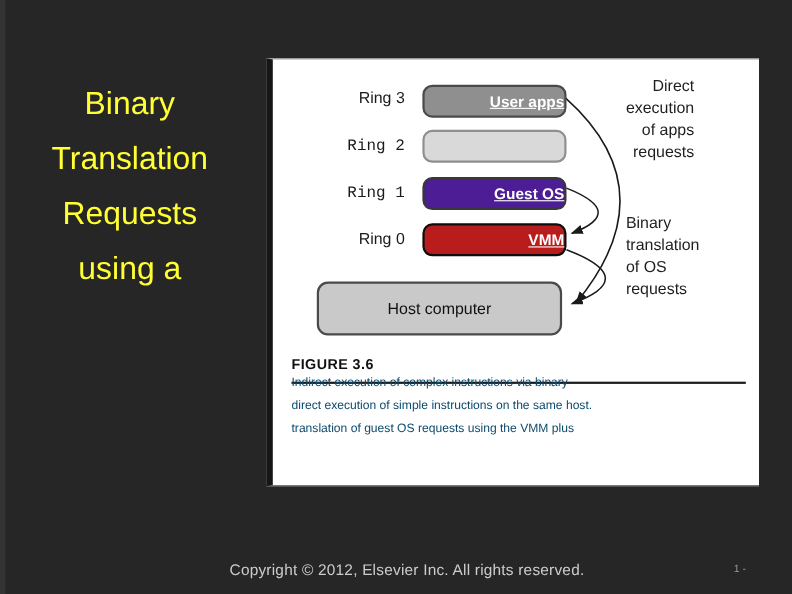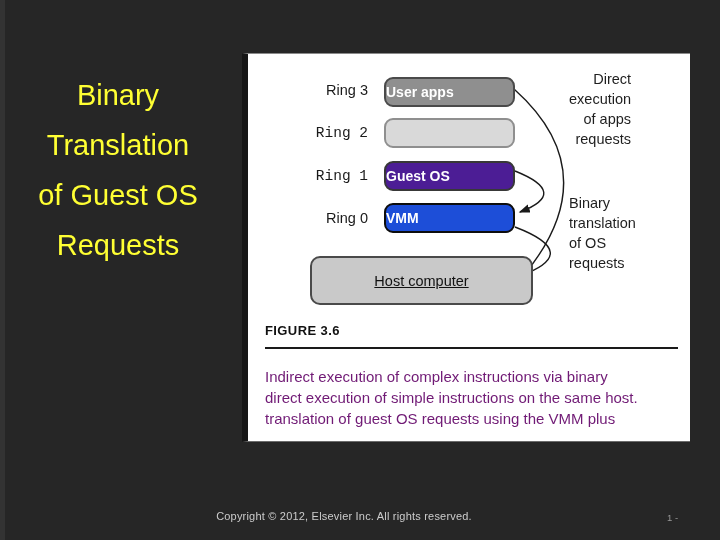--- a/index.html
+++ b/index.html
@@ -28,70 +28,70 @@
   .arrows{position:absolute;left:0;top:0;width:442px;height:388px;}
 
   .ring-label{
     position:absolute;left:30px;width:90px;text-align:right;
     font-size:14.5px;color:#1a1a1a;white-space:nowrap;
   }
   .rl0{top:28px;} .rl1{top:71px;font-family:Liberation Mono, monospace;} .rl2{top:114px;font-family:Liberation Mono, monospace;} .rl3{top:156px;}
 
   .ring-box{
     position:absolute;left:136px;width:131px;height:30px;box-sizing:border-box;
-    border-radius:9px;text-align:left;line-height:26px;
-    font-size:14px;font-weight:700;white-space:nowrap;
+    border-radius:9px;text-align:right;line-height:26px;
+    font-size:14px;font-weight:700;white-space:nowrap;text-decoration:underline;
   }
   .rb0{top:23px;background:#8F8F8F;border:2px solid #4a4a4a;color:#ffffff;}
   .rb1{top:64px;background:#D9D9D9;border:2px solid #8f8f8f;color:#1a1a1a;}
   .rb2{top:107px;background:#4c1d95;border:2px solid #383838;color:#ffffff;}
-  .rb3{top:149px;background:#1d4ed8;border:2px solid #0d0d0d;color:#ffffff;}
+  .rb3{top:149px;background:#b91c1c;border:2px solid #0d0d0d;color:#ffffff;}
 
   .host-box{
-    position:absolute;left:62px;top:202px;width:223px;height:49px;box-sizing:border-box;
+    position:absolute;left:40px;top:202px;width:223px;height:49px;box-sizing:border-box;
     background:#C9C9C9;border:2px solid #4a4a4a;border-radius:10px;
     display:flex;flex-direction:row;justify-content:center;align-items:center;
-    font-size:14.5px;color:#111111;line-height:18px;text-decoration:underline;
+    font-size:14.5px;color:#111111;line-height:18px;
   }
 
   .annotation{
     position:absolute;left:321px;font-size:14.5px;line-height:20px;color:#1f1f1f;
     white-space:nowrap;
   }
   .ann-direct{top:15px;text-align:right;} .ann-binary{top:139px;}
 
   .figure-label{
     position:absolute;left:17px;top:269px;
     font-size:13px;font-weight:700;color:#111111;letter-spacing:.4px;white-space:nowrap;
   }
   .figure-rule{position:absolute;left:17px;top:293px;width:413px;height:2px;background:#1a1a1a;}
   .figure-caption{
-    position:absolute;left:17px;top:312px;width:420px;
-    font-size:15px;line-height:21px;color:#701a75;
+    position:absolute;left:17px;top:284px;width:420px;
+    font-size:11px;line-height:21px;color:#0c4a6e;
   }
   .figure-caption div{white-space:nowrap;}
 
   .copyright{
     position:absolute;left:0;top:510px;width:688px;text-align:center;
-    font-size:11px;color:#cccccc;letter-spacing:.2px;
+    font-size:14px;color:#cccccc;letter-spacing:.2px;padding-left:26px;
   }
   .page-num{
     position:absolute;left:667px;top:512px;font-size:9.5px;color:#999999;white-space:nowrap;
   }
 </style>
 </head>
 <body>
 
 <div class="left-edge"></div>
 
 <div class="slide-title">
   <div class="t-line">Binary</div>
   <div class="t-line">Translation</div>
-  <div class="t-line">of Guest OS</div>
   <div class="t-line">Requests</div>
+  <div class="t-line">using a</div>
 </div>
 
 <div class="panel">
 
   <svg class="arrows" viewBox="0 0 442 388" xmlns="http://www.w3.org/2000/svg">
     <defs>
       <marker id="ah" orient="auto" markerWidth="9" markerHeight="8" refX="7" refY="3">
         <path d="M0,0 L8,3 L0,6 Z" fill="#1a1a1a"></path>
       </marker>
     </defs>

